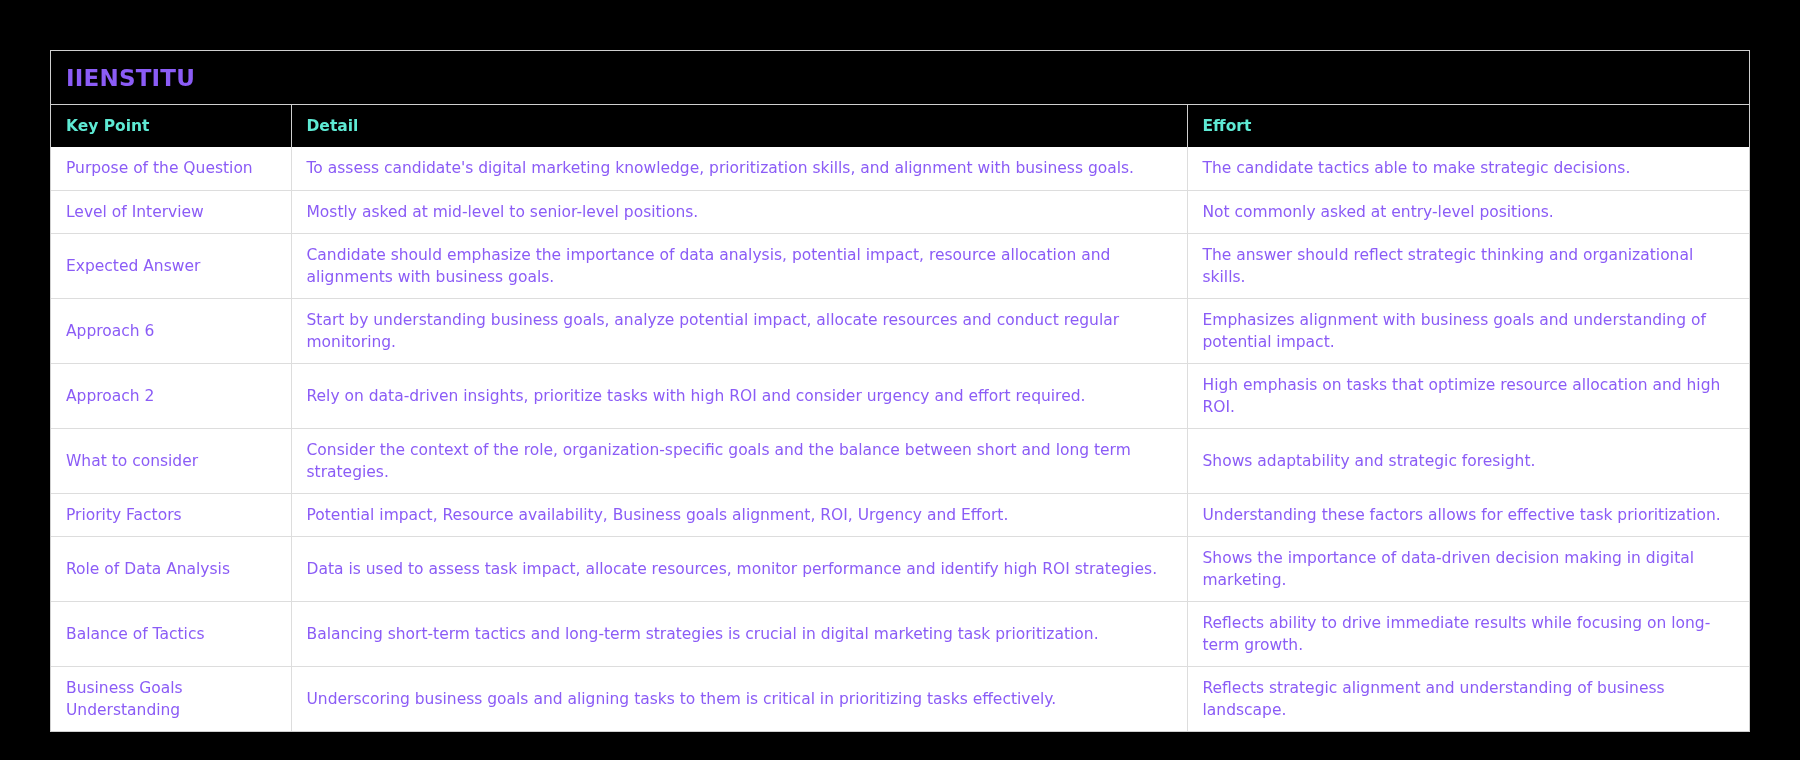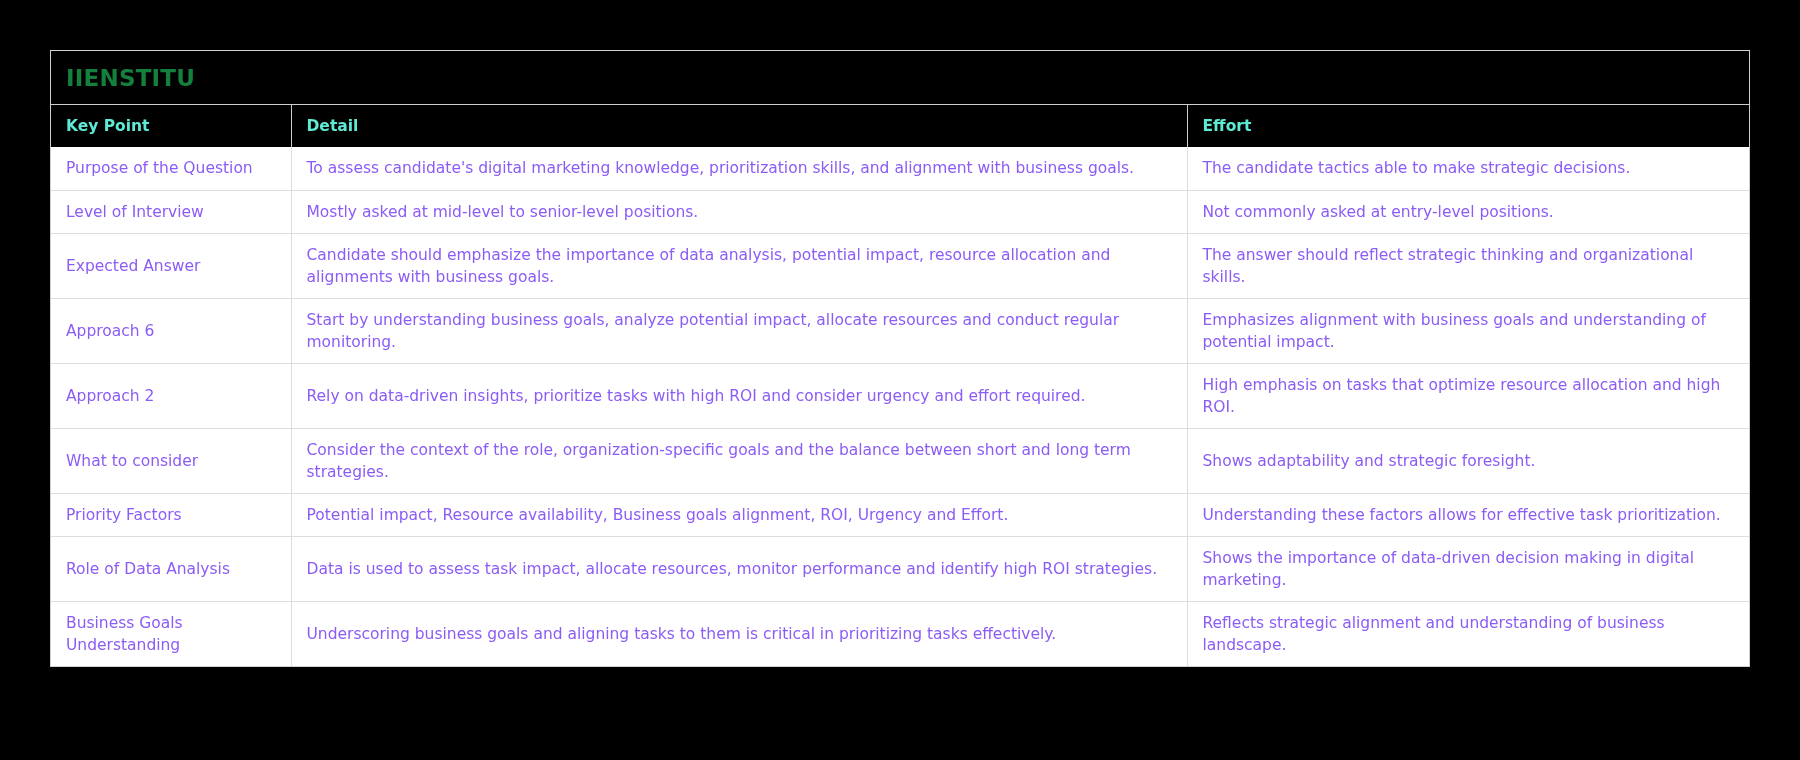--- a/index.html
+++ b/index.html
@@ -22,21 +22,21 @@
       border: 1px solid #cfcfcf;
       box-sizing: border-box;
       background: #000;
     }
     .title-bar {
       height: 54px;
       box-sizing: border-box;
       padding: 0 15px;
       display: flex;
       align-items: center;
-      color: #15803d;
+      color: #8b5cf6;
       font-weight: bold;
       font-size: 23px;
       border-bottom: 1px solid #cfcfcf;
       letter-spacing: 0.2px;
     }
     table {
       border-collapse: collapse;
       width: 100%;
       table-layout: fixed;
     }
@@ -124,19 +124,24 @@
         <td>Priority Factors</td>
         <td>Potential impact, Resource availability, Business goals alignment, ROI, Urgency and Effort.</td>
         <td>Understanding these factors allows for effective task prioritization.</td>
       </tr>
       <tr class="double">
         <td>Role of Data Analysis</td>
         <td>Data is used to assess task impact, allocate resources, monitor performance and identify high ROI strategies.</td>
         <td>Shows the importance of data-driven decision making in digital marketing.</td>
       </tr>
       <tr class="double">
+        <td>Balance of Tactics</td>
+        <td>Balancing short-term tactics and long-term strategies is crucial in digital marketing task prioritization.</td>
+        <td>Reflects ability to drive immediate results while focusing on long-term growth.</td>
+      </tr>
+      <tr class="double">
         <td>Business Goals Understanding</td>
         <td>Underscoring business goals and aligning tasks to them is critical in prioritizing tasks effectively.</td>
         <td>Reflects strategic alignment and understanding of business landscape.</td>
       </tr>
     </tbody>
   </table>
 </div>
 
 </body></html>

